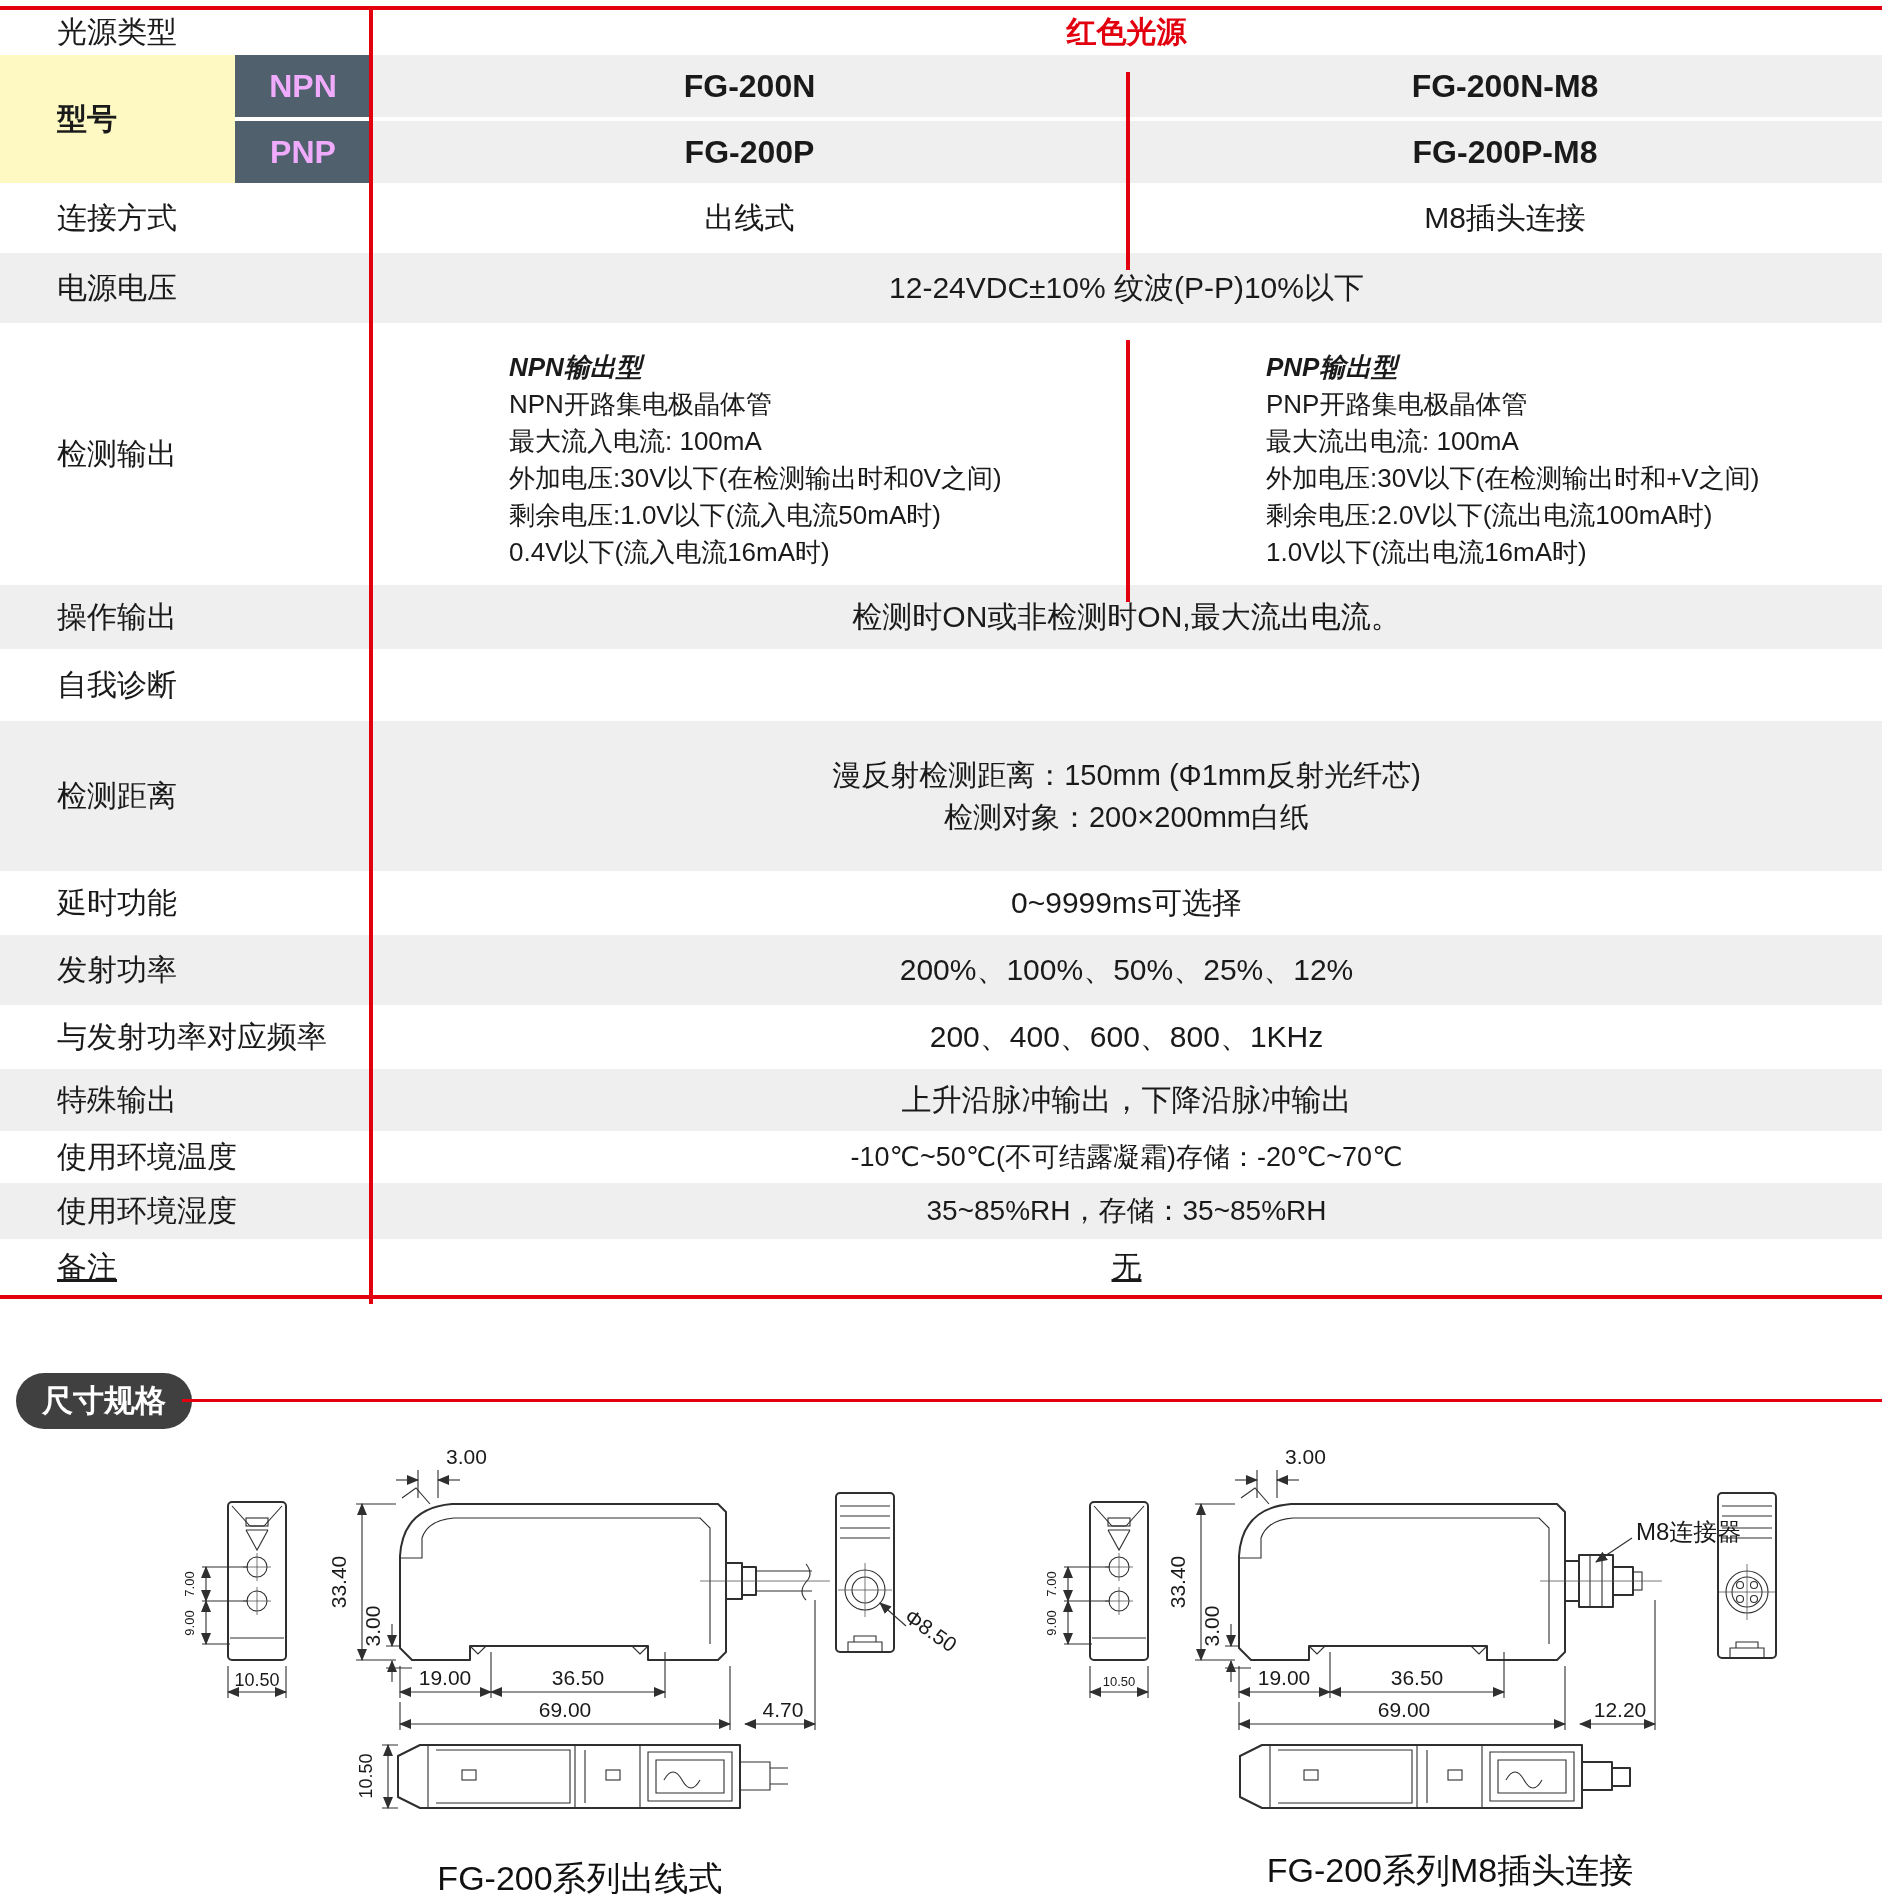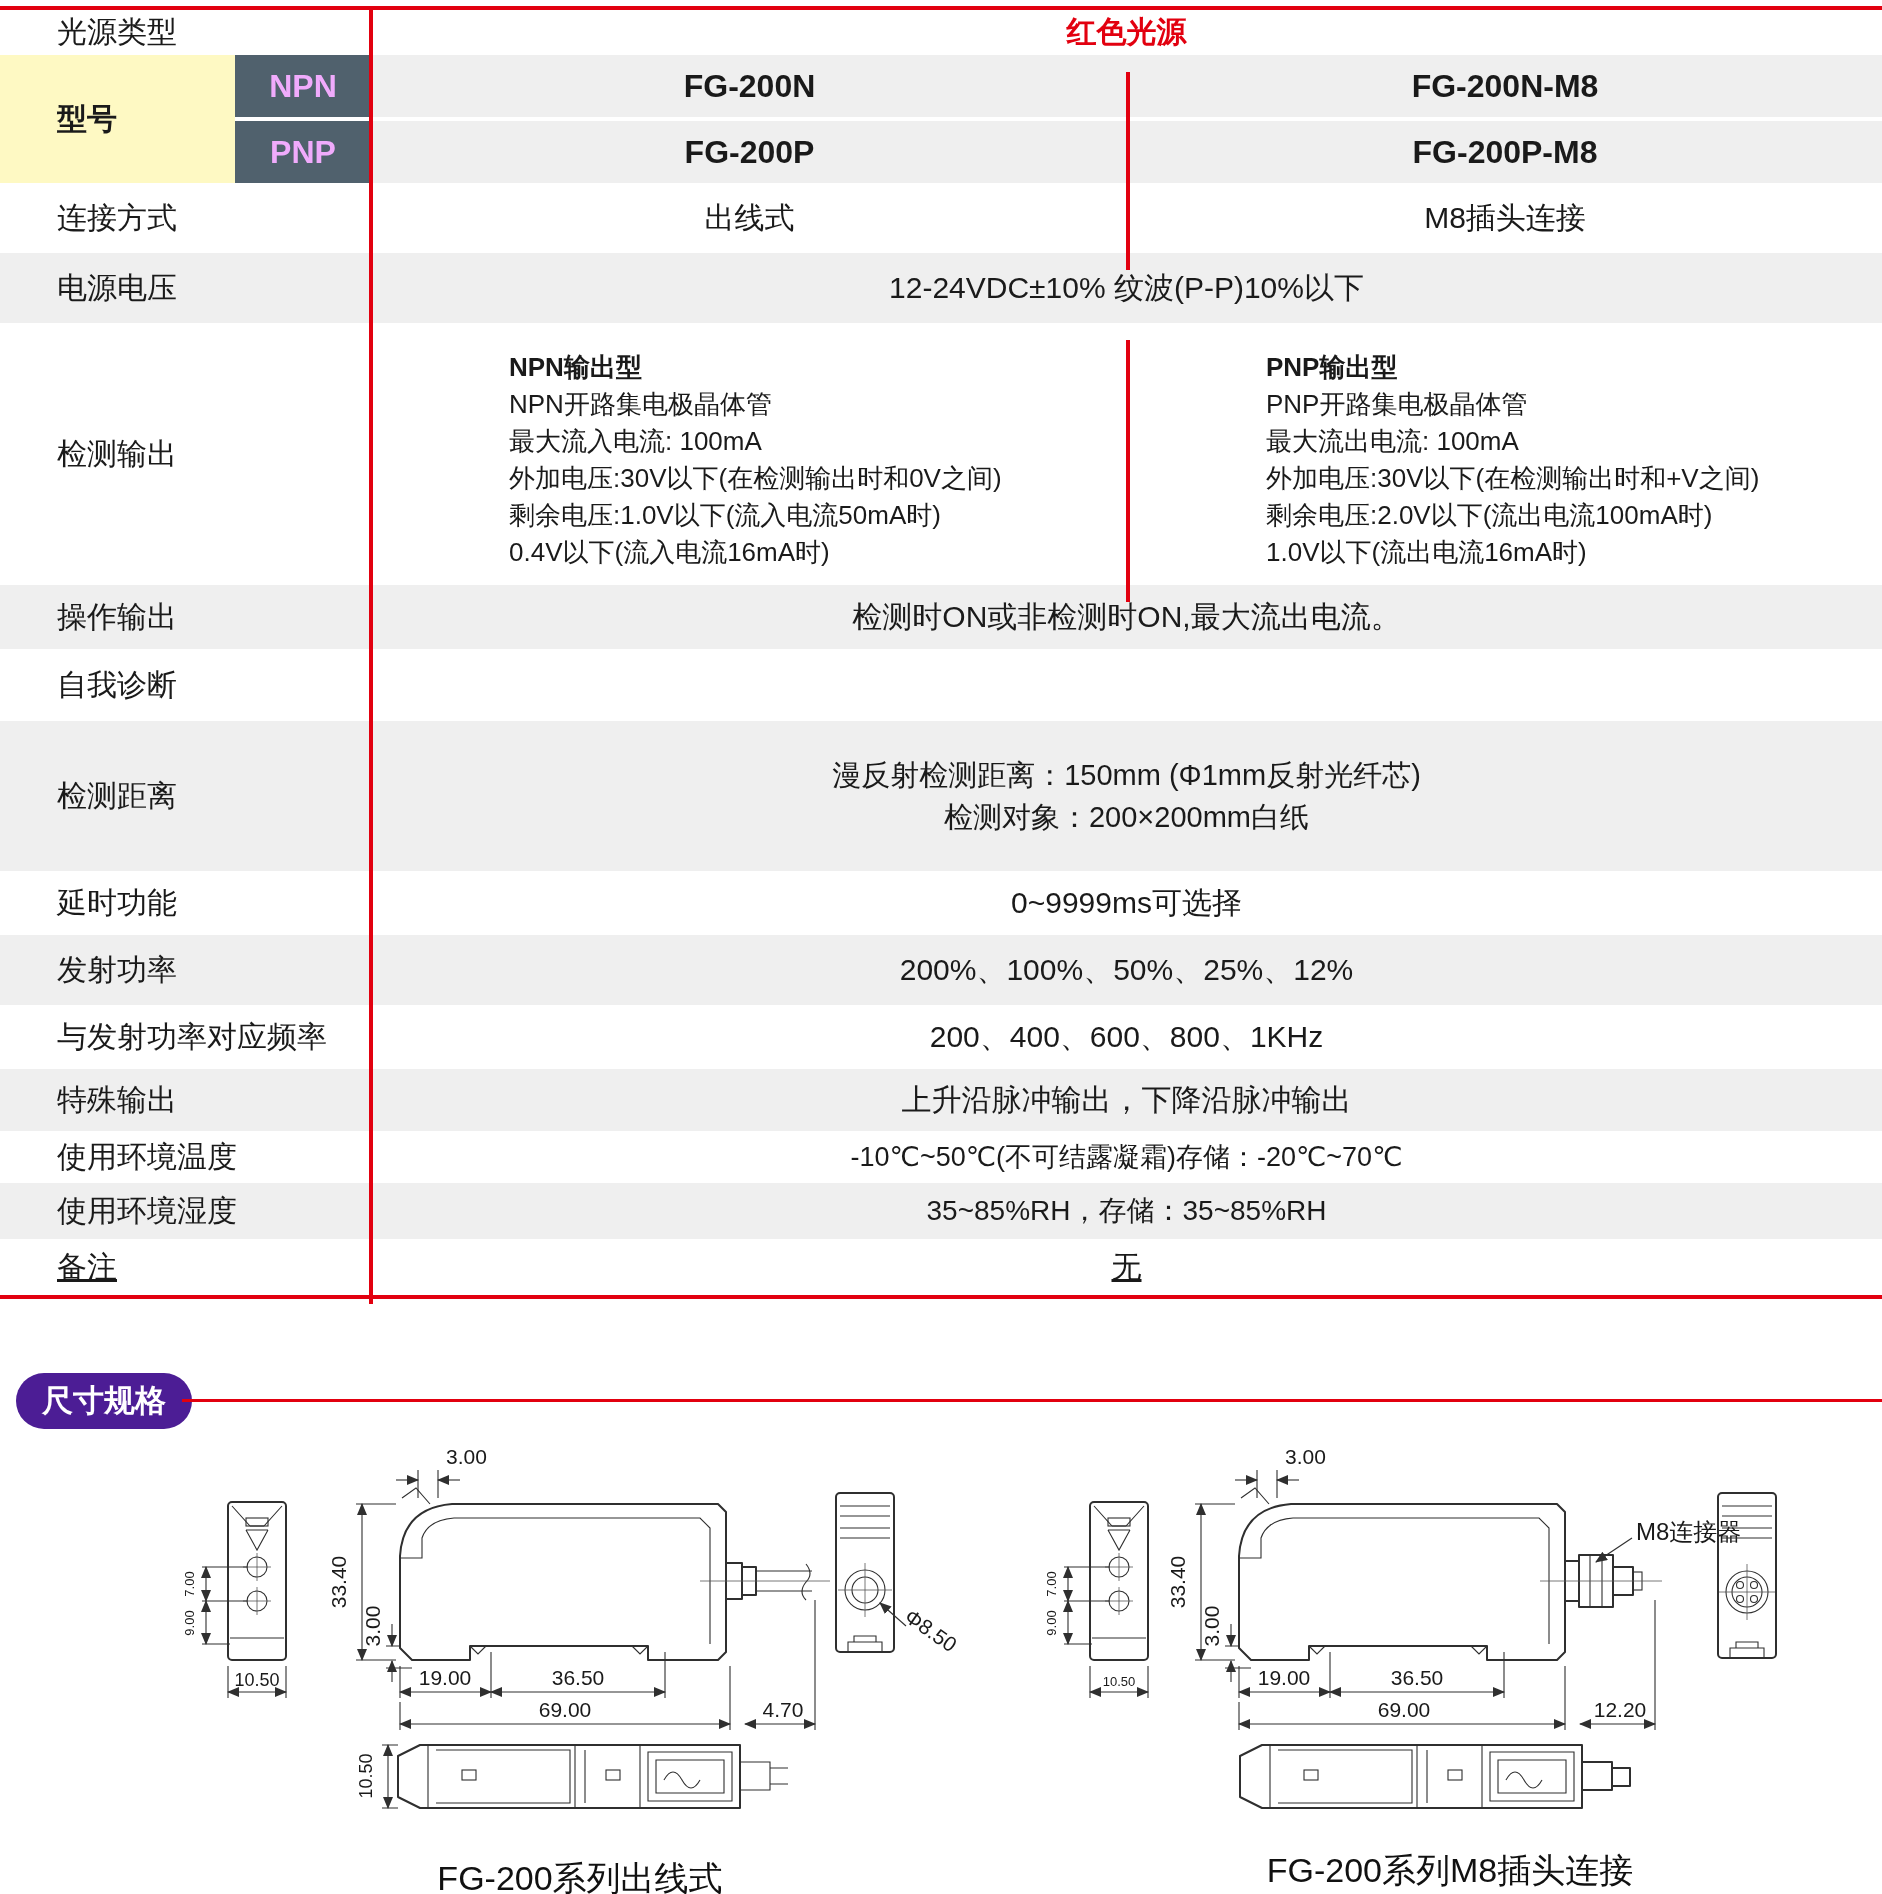--- a/index.html
+++ b/index.html
@@ -23,21 +23,21 @@
   .badge{height:62px;background:#50616d;color:#f0abfc;font-weight:bold;font-size:32px;display:flex;align-items:center;justify-content:center;}
   .badge + .badge{margin-top:4px;}
   .model-vals{flex:1;display:flex;flex-direction:column;}
   .mrow{height:62px;display:flex;background:#efefef;}
   .mrow + .mrow{margin-top:4px;}
   .mrow .c1{font-size:32px;font-weight:bold;}
   .mrow .c2{font-size:32px;font-weight:bold;}
 
   
   .det-col{box-sizing:border-box;padding:26px 0 0 138px;font-size:26px;line-height:37px;}
-  .det-col .t{font-weight:bold;}
+  .det-col .t{font-weight:bold;font-style:italic;}
   #det-c1{width:757px;}
   #det-c2{flex:1;}
 
   .dist-lines{line-height:42px;font-size:29px;text-align:center;}
 
   
   .vline{position:absolute;width:4px;background:#e2000f;}
   #dv-left{left:369px;top:0;height:1294px;}
   #dv-mid-a{left:1126px;top:62px;height:198px;}
   #dv-mid-b{left:1126px;top:330px;height:262px;}
@@ -54,21 +54,21 @@
   #r-emit{height:70px;}
   #r-freq{height:64px;}
   #r-spec{height:62px;}
   #r-temp{height:52px;}
   #r-temp .full{font-size:27px;}
   #r-hum{height:56px;}
   #r-hum .full{font-size:28px;}
   #r-note{height:56px;text-decoration:underline;}
 
   
-  #dim-badge{position:absolute;left:16px;top:1373px;width:176px;height:56px;background:#4c1d95;border-radius:28px;
+  #dim-badge{position:absolute;left:16px;top:1373px;width:176px;height:56px;background:#404040;border-radius:28px;
              color:#fff;font-size:31px;font-weight:bold;display:flex;align-items:center;justify-content:center;}
   #dim-line{position:absolute;left:182px;top:1399px;width:1700px;height:3px;background:#e2000f;}
   #drawings{position:absolute;left:0;top:1440px;}
 
   
   .body-ln{fill:none;stroke:#2f2f2f;stroke-width:2;stroke-linejoin:round;}
   .thin-ln{fill:none;stroke:#2f2f2f;stroke-width:1.1;}
   .dim-ln{fill:none;stroke:#2f2f2f;stroke-width:1.1;}
   .cl{fill:none;stroke:#555;stroke-width:0.8;}
   .dim-t{font-size:21px;fill:#1a1a1a;}

